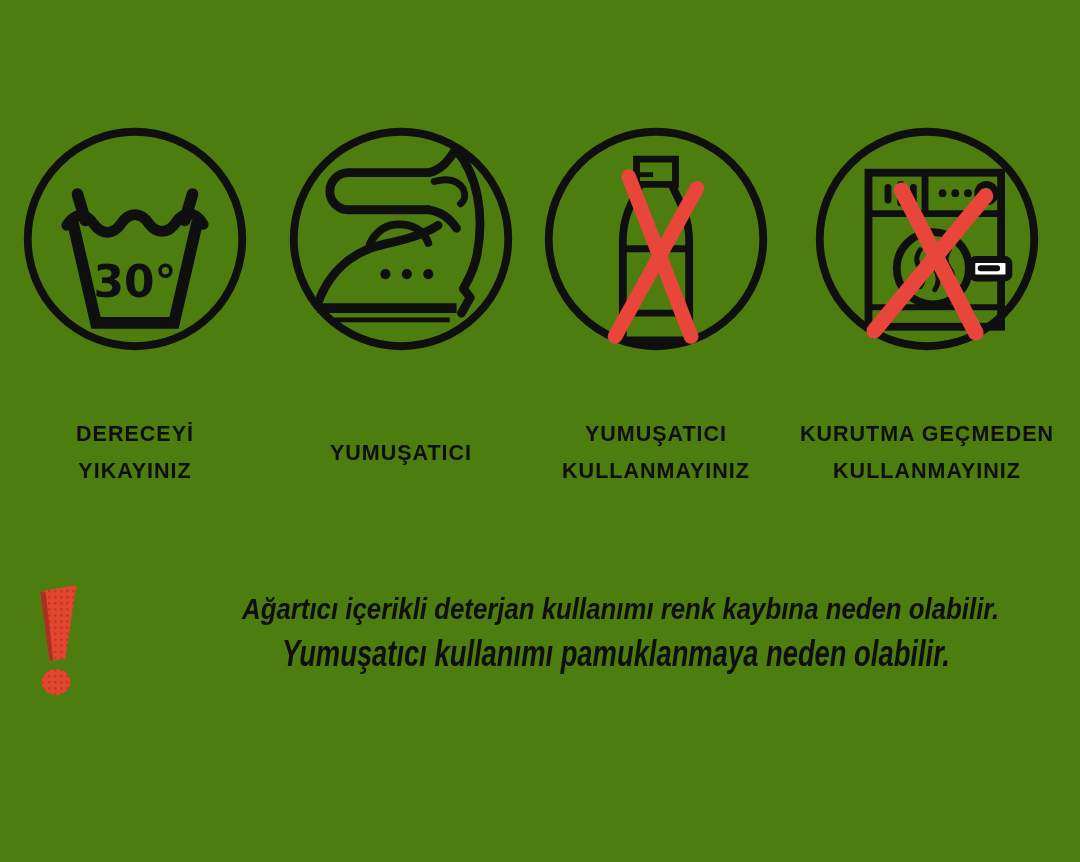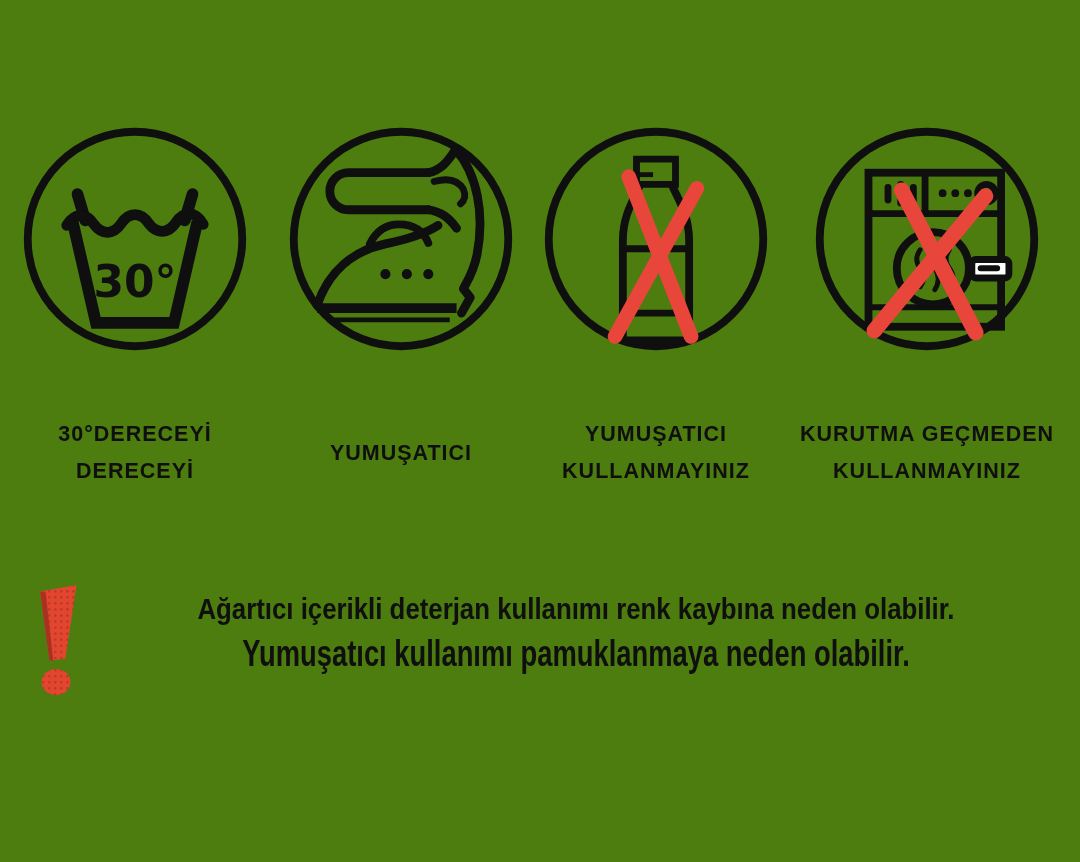--- a/index.html
+++ b/index.html
@@ -17,21 +17,21 @@
     display:flex;flex-direction:column;justify-content:center;
     text-align:center;font-weight:bold;font-size:21.5px;line-height:37px;
     letter-spacing:1px;color:#0f0f0f;
   }
   .warning{
     position:absolute;left:28px;top:578px;width:1040px;
     display:flex;align-items:flex-start;
   }
   .warning svg{flex:0 0 auto;}
   .warning-text{
-    flex:1 1 auto;text-align:center;padding-top:10px;min-width:0;
+    flex:1 1 auto;text-align:right;padding-top:10px;min-width:0;font-style:italic;
   }
   .warning-line1{
     font-size:30px;font-weight:bold;line-height:42px;white-space:nowrap;
     transform:scaleX(0.86);transform-origin:50% 50%;
   }
   .warning-line2{
     font-size:36px;font-weight:bold;line-height:48px;white-space:nowrap;
     transform:scaleX(0.76);transform-origin:50% 50%;
   }
 </style>
@@ -43,22 +43,22 @@
   <figure class="card" style="left:5px">
     <svg class="symbol" viewBox="0 0 240 240">
       <circle cx="120" cy="120" r="110" fill="none" stroke="#0f0f0f" stroke-width="8"></circle>
       <path d="M61,74 L69,101" fill="none" stroke="#0f0f0f" stroke-width="12" stroke-linecap="round"></path>
       <path d="M179,74 L171,101" fill="none" stroke="#0f0f0f" stroke-width="12" stroke-linecap="round"></path>
       <path d="M50,106 c8,-13 20,-13 28,-1 c8,11 20,11 28,-1 c8,-12 20,-12 28,0 c8,11 20,11 28,-1 c8,-12 20,-12 28,2" fill="none" stroke="#0f0f0f" stroke-width="11" stroke-linecap="round"></path>
       <path d="M56,102 L80,206 L160,206 L184,102" fill="none" stroke="#0f0f0f" stroke-width="12" stroke-linejoin="miter"></path>
       <text x="120" y="179" text-anchor="middle" font-family="DejaVu Sans, Liberation Sans, sans-serif" font-weight="bold" font-size="45" fill="#0f0f0f">30°</text>
     </svg>
     <figcaption class="caption">
-      <div>30°DERECEYİ</div>
       <div>DERECEYİ</div>
+      <div>YIKAYINIZ</div>
     </figcaption>
   </figure>
 
   <figure class="card" style="left:271px">
     <svg class="symbol" viewBox="0 0 240 240">
       <circle cx="120" cy="120" r="110" fill="none" stroke="#0f0f0f" stroke-width="8"></circle>
 
       <path d="M34,191 H177" fill="none" stroke="#0f0f0f" stroke-width="10"></path>
       <path d="M44,203 H170" fill="none" stroke="#0f0f0f" stroke-width="5"></path>
 

